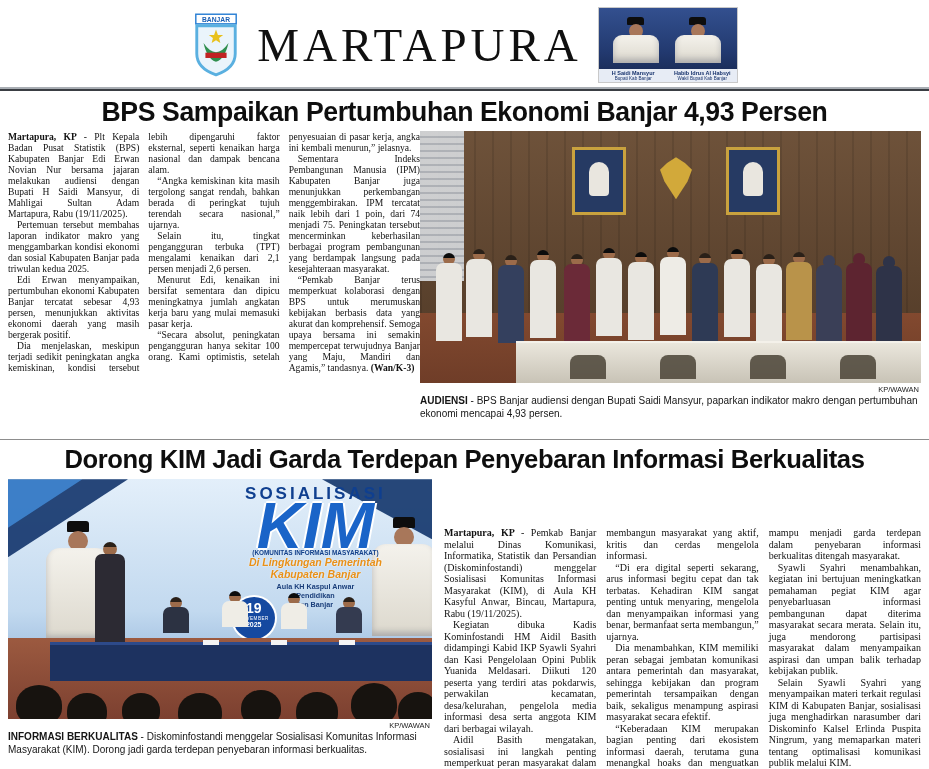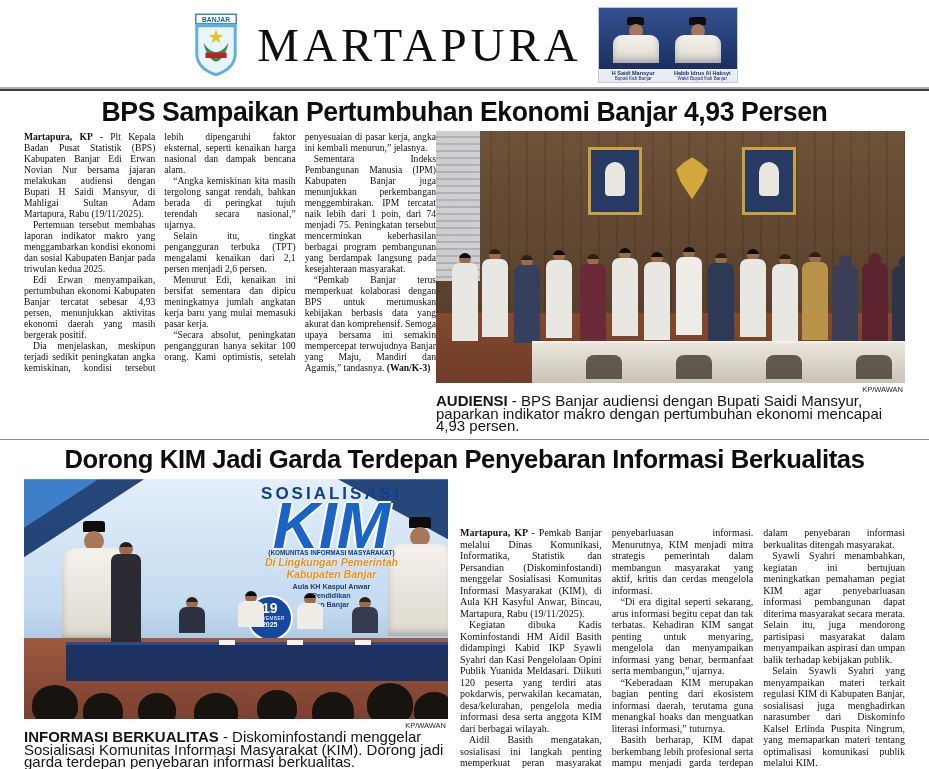--- a/index.html
+++ b/index.html
@@ -21,29 +21,29 @@
   .off-names{position:absolute;left:0;right:0;bottom:0;height:13px;background:#e7ecf5;display:flex;}
   .oname-block{flex:1;text-align:center;overflow:hidden;}
   .oname{font-size:5.5px;line-height:6px;font-weight:700;color:#14306b;margin-top:1px;white-space:nowrap;}
   .otitle{font-size:4.6px;line-height:5px;color:#14306b;white-space:nowrap;}
   .mast-rule{height:2px;background:#a9aeb4;border-bottom:2px solid #3a3e43;}
   
   .headline{font-weight:700;font-size:27px;line-height:1.12;text-align:center;color:#0e0e0e;
             letter-spacing:-0.4px;margin:6px 0 4px;transform:scaleX(.985);}
   .headline2{font-size:26px;margin:5px 0 5px;}
   
-  .article{display:flex;padding:0 24px;box-sizing:border-box;}
+  .article{display:flex;padding:0 8px;box-sizing:border-box;}
   .cols{column-gap:9px;column-count:3;text-align:justify;overflow:hidden;
         font-family:"Liberation Serif",serif;color:#121212;}
   .cols p{margin:0;}
   .cols p + p{text-indent:9px;font-family:Liberation Serif, serif;}
   .a1-text{width:412px;height:305px;font-size:9.6px;line-height:11px;flex:0 0 auto;}
   .a1-media{flex:1;min-width:0;display:flex;flex-direction:column;}
   .credit{font-size:7.5px;color:#222;text-align:right;margin:2px 2px 1px 0;}
-  .caption{font-size:15px;line-height:12.4px;color:#151515;}
+  .caption{font-size:10px;line-height:12.4px;color:#151515;}
   .cap-label{font-weight:700;}
   .rule-mid{border-top:1px solid #8d8d8d;margin-top:3px;}
   .a2-media{width:424px;flex:0 0 auto;border-radius:29px;}
   .a2-text{flex:1;min-width:0;height:290px;font-size:10px;line-height:11.5px;column-gap:10px;margin-top:48px;}
   
   .photo1{position:relative;height:252px;overflow:hidden;background:#57402c;}
   .p1-wall{position:absolute;left:0;right:0;top:0;height:74%;
            background:repeating-linear-gradient(90deg,rgba(0,0,0,.10) 0 2px,rgba(255,255,255,0) 2px 18px),
                       linear-gradient(180deg,#6e523a,#573f2b);}
   .p1-floor{position:absolute;left:0;right:0;bottom:0;height:28%;background:linear-gradient(180deg,#82492f,#6f3d28);}
@@ -319,20 +319,21 @@
       <div class="caption">
         <span class="cap-label">INFORMASI BERKUALITAS</span>
         <span>- Diskominfostandi menggelar Sosialisasi Komunitas Informasi Masyarakat (KIM). Dorong jadi garda terdepan penyebaran informasi berkualitas.</span>
       </div>
     </div>
     <div class="cols a2-text">
         <p><b>Martapura, KP </b>- Pemkab Banjar melalui Dinas Komunikasi, Informatika, Statistik dan Persandian (Diskominfostandi) menggelar Sosialisasi Komunitas Informasi Masyarakat (KIM), di Aula KH Kasyful Anwar, Bincau, Martapura, Rabu (19/11/2025).</p>
         <p>Kegiatan dibuka Kadis Kominfostandi HM Aidil Basith didampingi Kabid IKP Syawli Syahri dan Kasi Pengelolaan Opini Publik Yuanida Meldasari. Diikuti 120 peserta yang terdiri atas pokdarwis, perwakilan kecamatan, desa/kelurahan, pengelola media informasi desa serta anggota KIM dari berbagai wilayah.</p>
         <p>Aidil Basith mengatakan, sosialisasi ini langkah penting memperkuat peran masyarakat dalam pengelolaan dan penyebarluasan informasi. Menurutnya, KIM menjadi mitra strategis pemerintah dalam membangun masyarakat yang aktif, kritis dan cerdas mengelola informasi.</p>
         <p>“Di era digital seperti sekarang, arus informasi begitu cepat dan tak terbatas. Kehadiran KIM sangat penting untuk menyaring, mengelola dan menyampaikan informasi yang benar, bermanfaat serta membangun,” ujarnya.</p>
+        <p>Dia menambahkan, KIM memiliki peran sebagai jembatan komunikasi antara pemerintah dan masyarakat, sehingga kebijakan dan program pemerintah tersampaikan dengan baik, sekaligus menampung aspirasi masyarakat secara efektif.</p>
         <p>“Keberadaan KIM merupakan bagian penting dari ekosistem informasi daerah, terutama guna menangkal hoaks dan menguatkan literasi informasi,” tuturnya.</p>
         <p>Basith berharap, KIM dapat berkembang lebih profesional serta mampu menjadi garda terdepan dalam penyebaran informasi berkualitas ditengah masyarakat.</p>
         <p>Syawli Syahri menambahkan, kegiatan ini bertujuan meningkatkan pemahaman pegiat KIM agar penyebarluasan informasi pembangunan dapat diterima masyarakat secara merata. Selain itu, juga mendorong partisipasi masyarakat dalam menyampaikan aspirasi dan umpan balik terhadap kebijakan publik.</p>
         <p>Selain Syawli Syahri yang menyampaikan materi terkait regulasi KIM di Kabupaten Banjar, sosialisasi juga menghadirkan narasumber dari Diskominfo Kalsel Erlinda Puspita Ningrum, yang memaparkan materi tentang optimalisasi komunikasi publik melalui KIM.</p>
         <p style="font-weight: 700; text-align: right;">(Wan/K-3)</p>
       </div>
   </div>
 
 </div>
 

